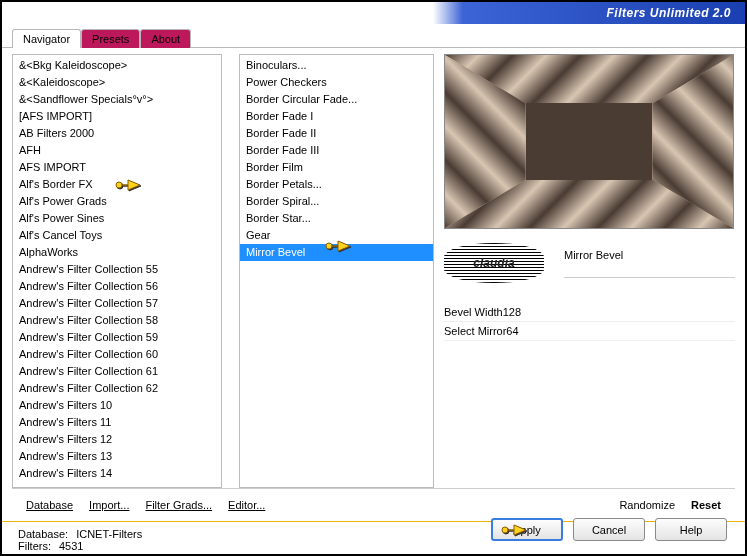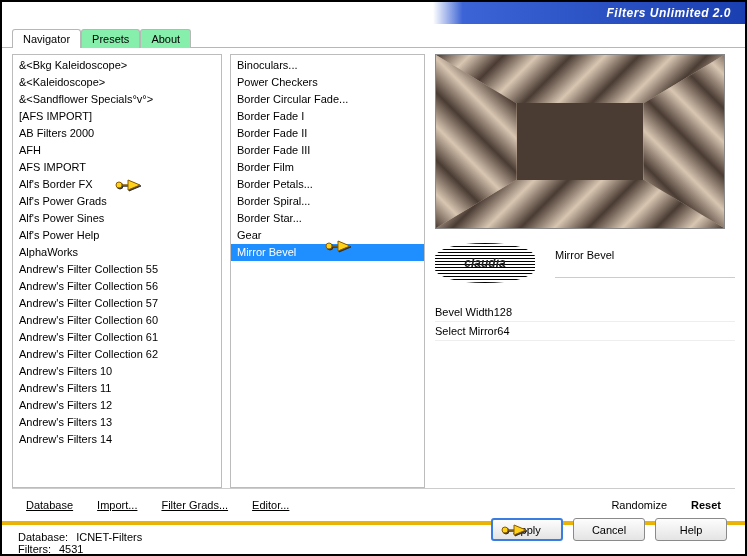--- a/index.html
+++ b/index.html
@@ -27,21 +27,21 @@
   .tabs {
     display: flex; align-items: flex-end;
     padding: 4px 10px 0 10px; height: 24px;
     border-bottom: 1px solid #b7b7b7;
   }
   .tab {
     padding: 3px 10px 3px 10px;
     border: 1px solid #b7b7b7;
     border-bottom: none;
     border-radius: 3px 3px 0 0;
-    background: #86efac;
+    background: #be185d;
     margin-right: 0px;
     cursor: pointer;
     position: relative; top: 1px;
   }
   .tab.active { background: #fff; z-index: 2; }
   .main {
     display: flex;
     height: 440px;
     padding: 6px 10px 0 10px;
   }
@@ -57,21 +57,21 @@
   .listpane .item {
     padding: 1px 6px;
     white-space: nowrap;
     line-height: 15px;
     cursor: pointer;
   }
   .listpane .item.selected {
     background: #1f8fff; color: #fff;
   }
   .col-left { width: 210px; }
-  .col-mid { width: 195px; margin-left: 8px; }
+  .col-mid { width: 195px; margin-left: 17px; }
   .col-right { flex: 1; margin-left: 10px; position: relative; }
   .preview {
     width: 290px; height: 175px;
     border: 1px solid #888;
     position: relative;
     overflow: hidden;
     background: #c0a890;
   }
   .preview .grad {
     position: absolute; inset: 0;
@@ -108,31 +108,31 @@
     flex: 1; border-bottom: 1px solid #ccc; padding-bottom: 16px;
   }
   .params { margin-top: 20px; }
   .param-row {
     display: flex; justify-content: flex-start;
     border-bottom: 1px solid #eee;
     padding: 3px 0;
     align-items: center;
   }
   .toolbar {
-    display: flex; gap: 24px;
+    display: flex; gap: 16px;
     padding: 10px 14px;
     border-top: 1px solid #ccc;
     margin: 0 10px;
   }
   .toolbar .link { text-decoration: underline; cursor: pointer; }
   .toolbar .spacer { flex: 1; }
   .status {
     display: flex; gap: 30px;
     padding: 6px 0 0 16px;
-    border-top: 4px solid #eab308;
+    border-top: 1px solid #eab308;
     margin: 0;
   }
   .status .pair { display: flex; gap: 8px; }
   .btn-row {
     position: absolute; right: 18px; bottom: 13px;
     display: flex; gap: 10px; align-items: center;
   }
   button.winbtn {
     min-width: 72px; height: 23px;
     background: linear-gradient(#fdfdfd, #e4e4e4);
@@ -170,25 +170,27 @@
         <div class="item">&amp;&lt;Bkg Kaleidoscope&gt;</div>
         <div class="item">&amp;&lt;Kaleidoscope&gt;</div>
         <div class="item">&amp;&lt;Sandflower Specials°v°&gt;</div>
         <div class="item">[AFS IMPORT]</div>
         <div class="item">AB Filters 2000</div>
         <div class="item">AFH</div>
         <div class="item">AFS IMPORT</div>
         <div class="item">Alf's Border FX</div>
         <div class="item">Alf's Power Grads</div>
         <div class="item">Alf's Power Sines</div>
-        <div class="item">Alf's Power Help</div>
+        <div class="item">Alf's Cancel Toys</div>
         <div class="item">AlphaWorks</div>
         <div class="item">Andrew's Filter Collection 55</div>
         <div class="item">Andrew's Filter Collection 56</div>
         <div class="item">Andrew's Filter Collection 57</div>
+        <div class="item">Andrew's Filter Collection 58</div>
+        <div class="item">Andrew's Filter Collection 59</div>
         <div class="item">Andrew's Filter Collection 60</div>
         <div class="item">Andrew's Filter Collection 61</div>
         <div class="item">Andrew's Filter Collection 62</div>
         <div class="item">Andrew's Filters 10</div>
         <div class="item">Andrew's Filters 11</div>
         <div class="item">Andrew's Filters 12</div>
         <div class="item">Andrew's Filters 13</div>
         <div class="item">Andrew's Filters 14</div>
       </div>
   </div>

